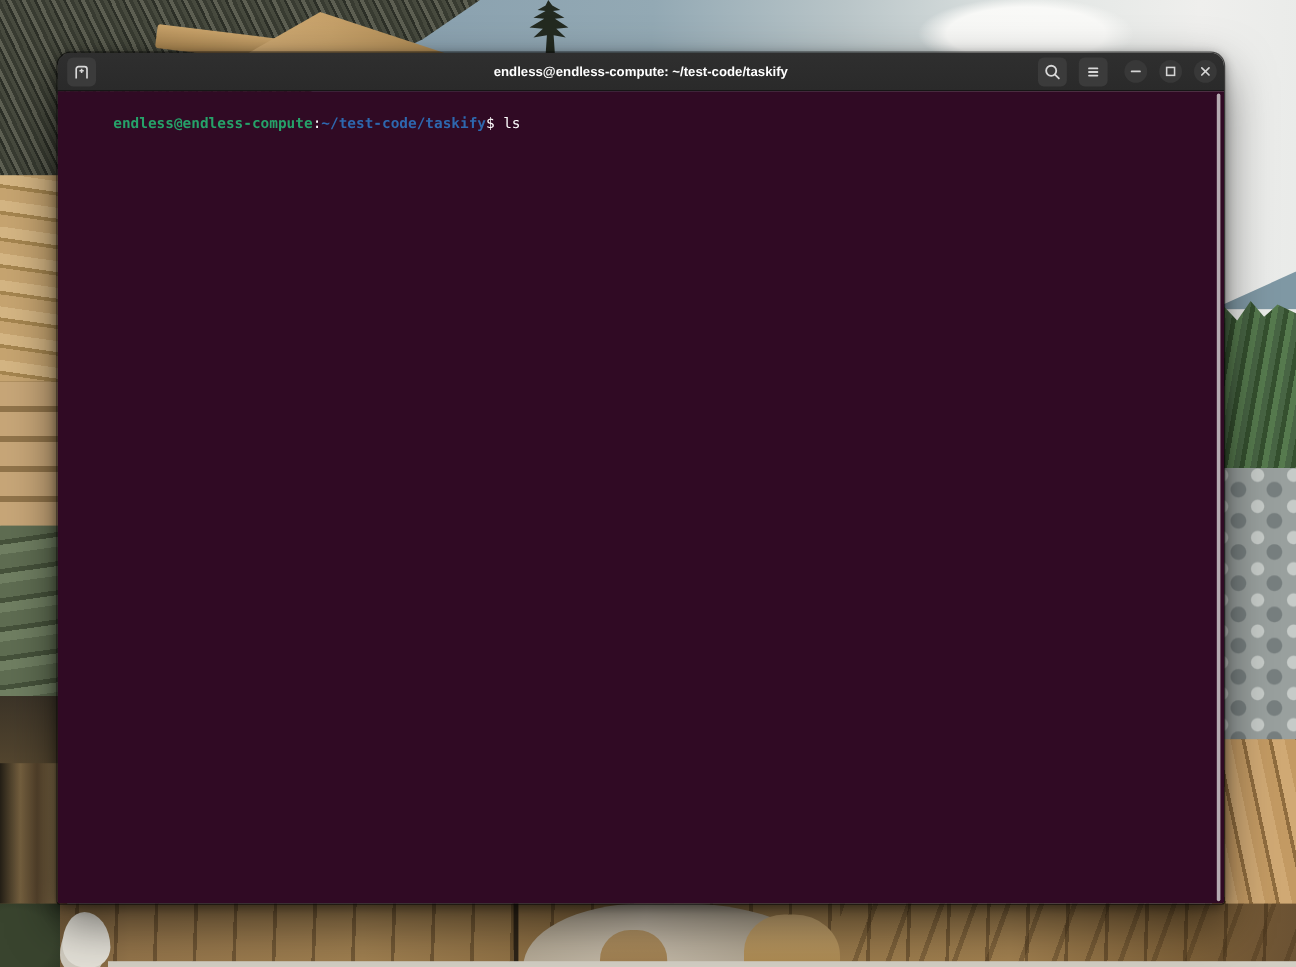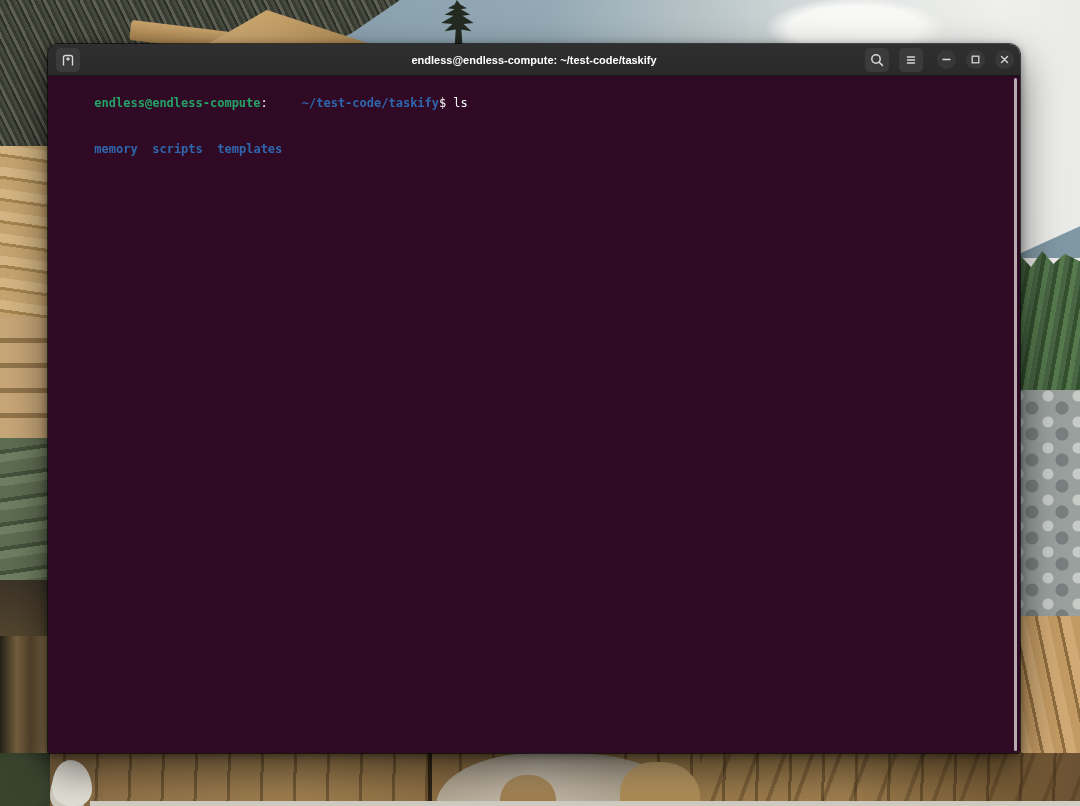--- a/index.html
+++ b/index.html
@@ -136,21 +136,21 @@
     flex:1; position:relative;
     background:#300a24;
     padding:4px 10px 0 3px;
     font-family:"DejaVu Sans Mono", "Liberation Mono", monospace;
     font-size:12px; line-height:15.5px;
     color:#ffffff;
     cursor:text;
   }
   .line { white-space:pre; }
   .u { color:#26a269; font-weight:bold;text-align:center; }
-  .p { color:#2e67ae; font-weight:bold;margin-left:34px; }
+  .p { color:#2e67ae; font-weight:bold; }
   .fg { color:#ffffff; }
   .cmd { margin-left:7px;text-align:right; }
   .dir { color:#2e67ae; font-weight:bold; margin-right:14.5px; }
   .cursor {
     display:inline-block; width:7.5px; height:13px;
     background:#ffffff; margin-left:7px; vertical-align:-2px;
   }
   .scrollbar-track { position:absolute; top:2px; bottom:2px; right:1px; width:6px; }
   .scrollbar-thumb {
     position:absolute; top:0; bottom:0; right:2px; width:3px;
@@ -223,21 +223,18 @@
           <path d="M3.5 3.5 L9.5 9.5 M9.5 3.5 L3.5 9.5" stroke="#d5d5d5" stroke-width="1.4" stroke-linecap="round"></path>
         </svg>
       </button>
     </div>
   </div>
 
   <div class="term">
     <div class="line">
       <span class="u">endless@endless-compute</span><span class="fg">:</span><span class="p">~/test-code/taskify</span><span class="fg">$</span><span class="fg cmd">ls</span>
     </div>
-    <div class="line">
-      <span class="dir">memory</span><span class="dir">scripts</span><span class="dir">templates</span>
-    </div>
 
     <div class="scrollbar-track">
       <div class="scrollbar-thumb"></div>
     </div>
   </div>
 </div>
 
 </body></html>

